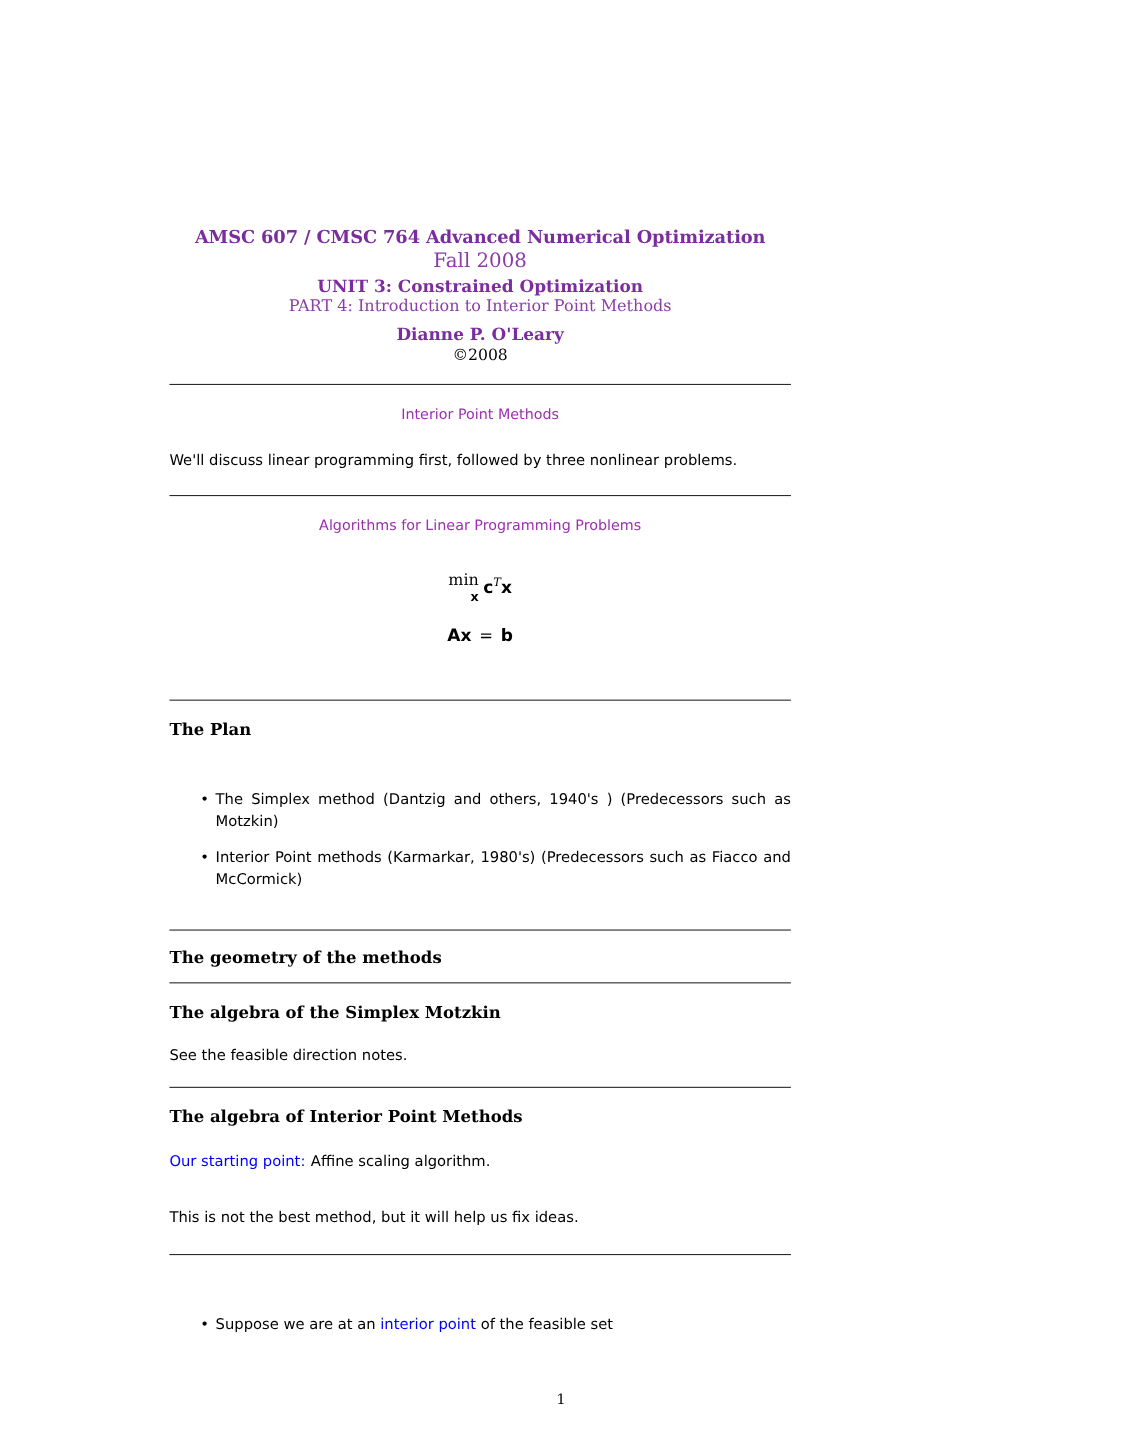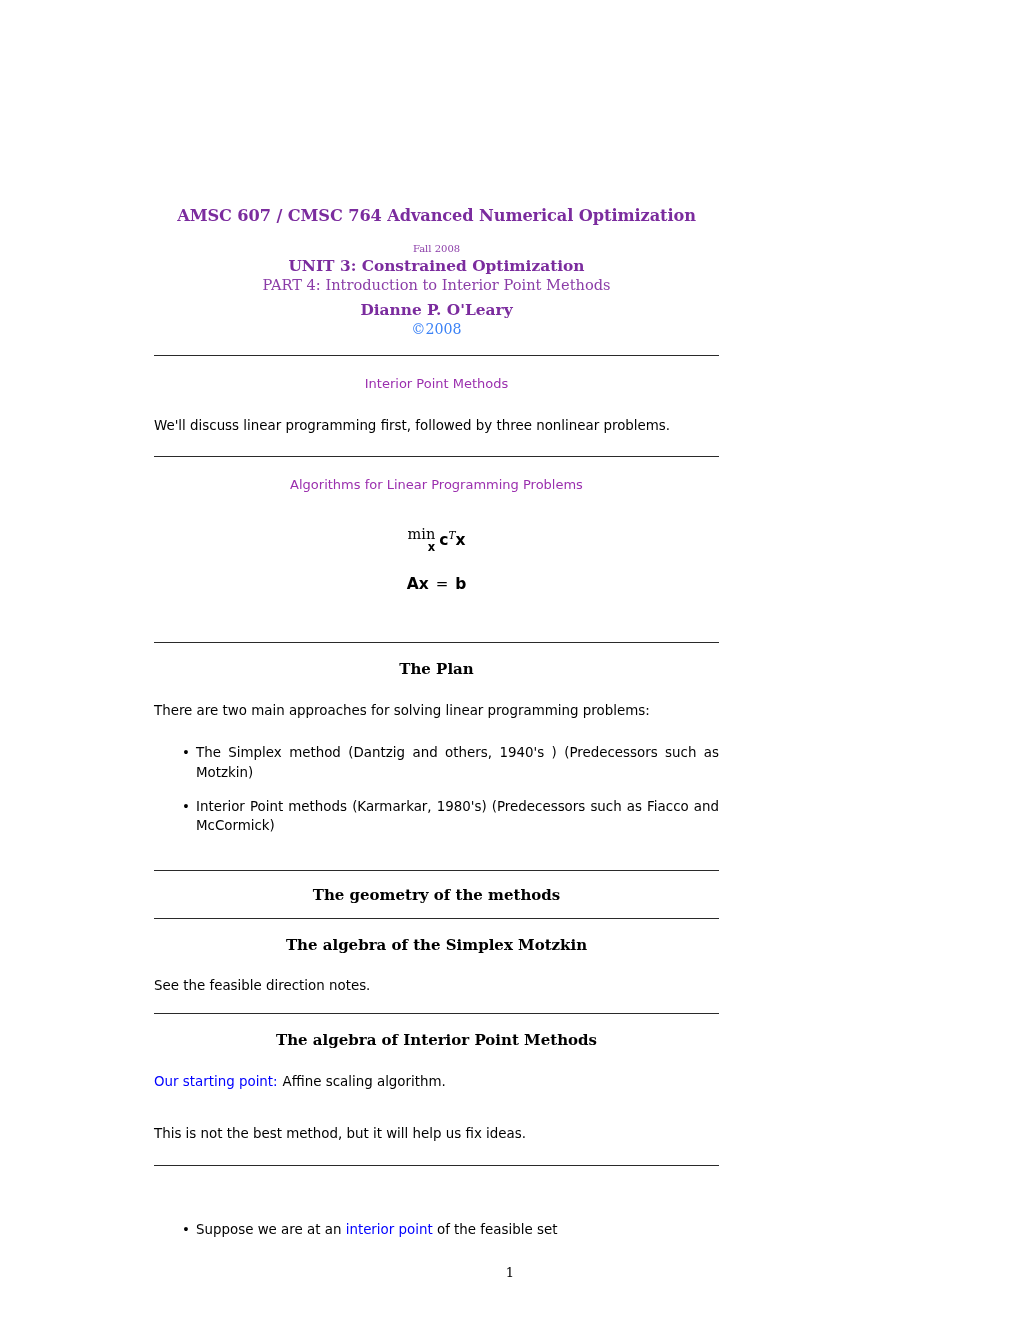--- a/index.html
+++ b/index.html
@@ -35,65 +35,64 @@
     color: #7B2C9E;
     line-height: 1.30;
   }
   .title-main {
     font-size: 16.2px;
     font-weight: bold;
     letter-spacing: -0.1px;
     white-space: nowrap;
   }
   .title-sub {
-    font-size: 10px;
+    font-size: 18px;
     font-weight: normal;
     color: #8B3DA8;
-    margin-top: 16px;
   }
   .title-unit {
     font-size: 15.4px;
     font-weight: bold;
     margin-top: 1px;
   }
   .title-part {
     font-size: 14.6px;
     font-weight: normal;
     color: #8B3DA8;
   }
   .title-author {
     font-size: 15.4px;
     font-weight: bold;
     margin-top: 5px;
   }
   .title-copy {
     font-size: 14.2px;
     font-weight: normal;
-    color: #3b82f6;
+    color: #000000;
   }
 
   
   .rule {
     border: 0;
     border-top: 1.6px solid #2a2a2a;
     margin: 0;
     width: 565px;
     height: 0;
   }
 
   
   .head-sans {
     text-align: center;
     font-family: "DejaVu Sans", sans-serif;
     font-size: 13px;
     color: #9B2FAE;
     font-weight: normal;
   }
   .head-serif {
-    text-align: center;
+    text-align: left;
     font-family: "DejaVu Serif", serif;
     font-size: 15px;
     font-weight: bold;
     color: #000000;
   }
 
   
   .para {
     font-family: "DejaVu Sans", sans-serif;
     font-size: 13.4px;
@@ -239,21 +238,20 @@
 
     </div>
 
     <div style="height:33px"></div>
     <hr class="rule">
 
     <div style="height:17px"></div>
     <div class="head-serif">The Plan</div>
 
     <div style="height:23px"></div>
-    <div class="para">There are two main approaches for solving linear programming problems:</div>
 
     <div style="height:23px"></div>
     <ul class="bullets">
       <li>
         <span class="dot">•</span>
         <span>The Simplex method (Dantzig and others, 1940's ) (Predecessors such as Motzkin)</span>
       </li>
       <li>
         <span class="dot">•</span>
         <span>Interior Point methods (Karmarkar, 1980's) (Predecessors such as Fiacco and McCormick)</span>

